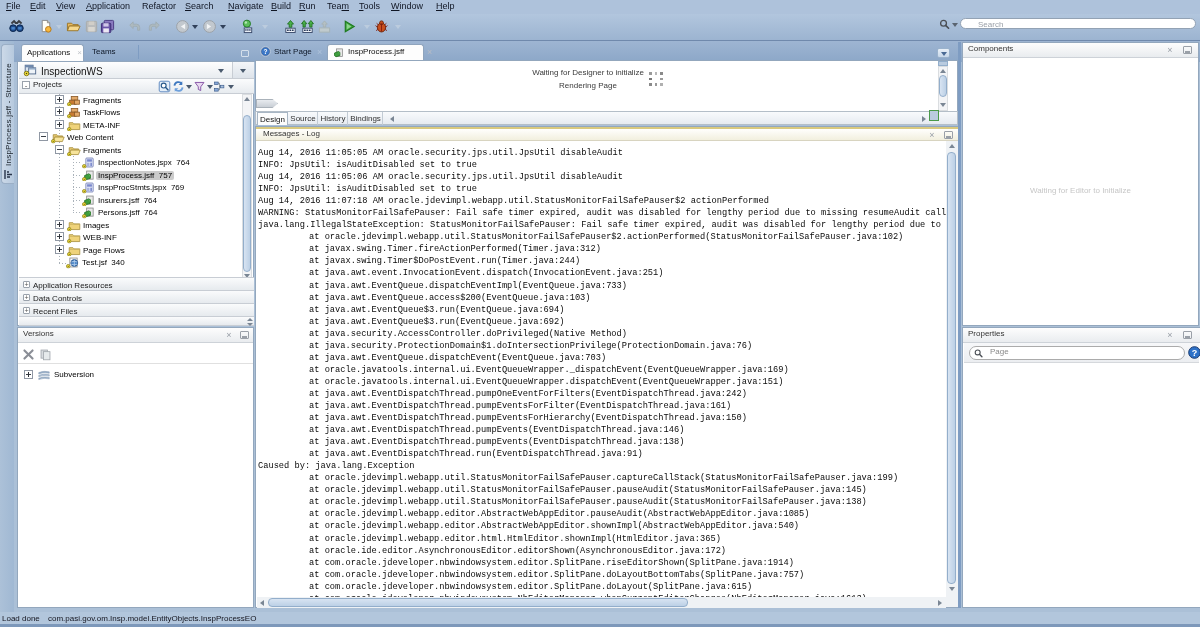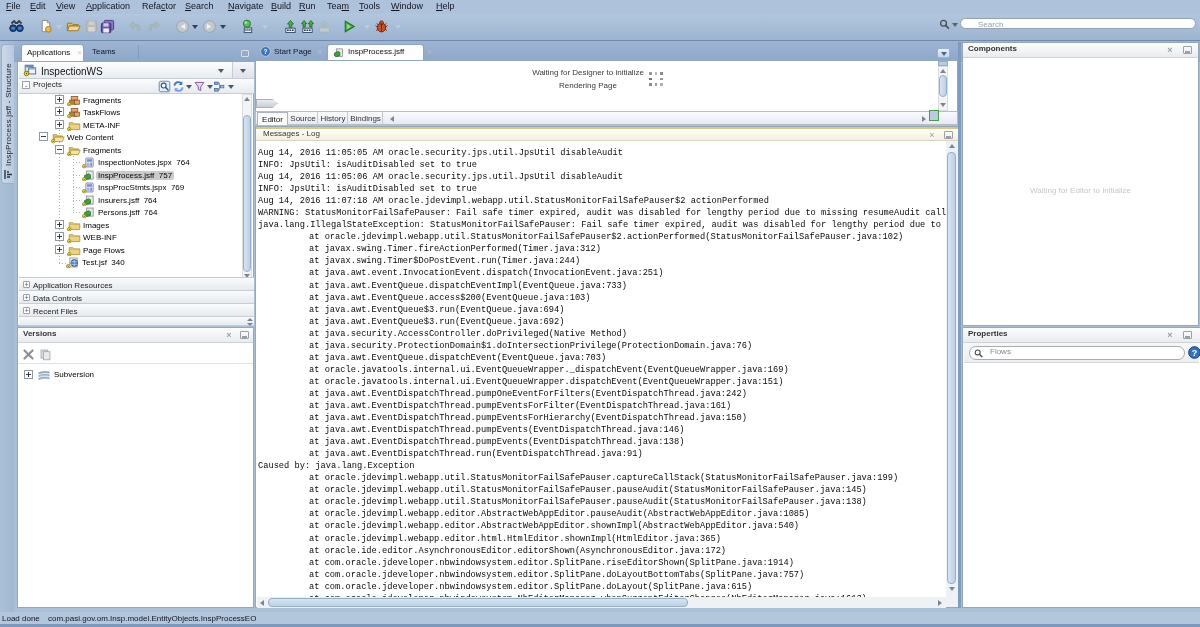--- a/index.html
+++ b/index.html
@@ -6,21 +6,21 @@
 .abs{position:absolute;}
 #menubar{left:0;top:0;width:1200px;height:14px;background:#AEC2DB;font-size:9px;color:#101624;}
 #menubar span{position:absolute;top:1px;}
 #menubar u{text-decoration:underline;}
 #toolbar{left:0;top:14px;width:1200px;height:27px;background:linear-gradient(#B2C6DE,#9CB4D1);border-bottom:1px solid #7089AC;}
 #band{left:0;top:41px;width:1200px;height:21px;background:linear-gradient(#9EB5D2,#8CA7C8);}
 #dock{left:0;top:41px;width:14px;height:571px;background:linear-gradient(90deg,#ACC1D8,#A0B8D3);}
 #docktab{left:1px;top:44px;width:13px;height:140px;background:linear-gradient(90deg,#CCD9E8,#B6C9DE);border:1px solid #9BAFC6;border-right:none;border-radius:4px 0 0 4px;}
 #docktab .vt{position:absolute;left:2px;top:121px;transform:rotate(-90deg);transform-origin:0 0;font-size:8px;letter-spacing:0.25px;color:#202830;white-space:nowrap;}
 .panel{position:absolute;background:#fff;border:1px solid #93A7BD;}
-.phead{position:absolute;left:0;top:0;right:0;height:15px;background:linear-gradient(#FDFDFD,#E9ECEF);border-bottom:1px solid #CDD2D8;font-size:8px;color:#333;font-weight:bold;}
+.phead{position:absolute;left:0;top:0;right:0;height:15px;background:linear-gradient(#FDFDFD,#E9ECEF);border-bottom:1px solid #CDD2D8;font-size:8px;color:#333;}
 .phead .t{position:absolute;left:5px;top:1px;}
 .hx{position:absolute;top:3px;width:8px;height:8px;color:#9aa0a8;font-size:9px;line-height:8px;text-align:center;}
 .hm{position:absolute;top:3px;width:9px;height:8px;border:1px solid #9aa0a8;border-radius:1px;}
 .hm:after{content:"";position:absolute;left:1px;right:1px;bottom:0px;height:2px;background:#9aa0a8;}
 
 #lpanel{left:17px;top:61px;width:237px;height:265px;}
 .tab-act{position:absolute;background:#FDFDFD;border:1px solid #8FA4BD;border-bottom:none;border-radius:3px 3px 0 0;font-size:8px;color:#111;}
 .tab-inact{position:absolute;font-size:8px;color:#0e1828;}
 #combo{position:absolute;left:1px;top:0px;width:214px;height:17px;background:linear-gradient(#FEFEFE,#E8ECF0);border-bottom:1px solid #C8CDD4;border-right:1px solid #C8CDD4;}
 #combobtn{position:absolute;left:215px;top:0px;width:21px;height:17px;background:linear-gradient(#F4F6F9,#DDE3EA);border-bottom:1px solid #C8CDD4;}
@@ -576,21 +576,21 @@
     <div class="abs" style="left:398.5px;top:22px;width:2.5px;height:2.5px;background:#9a9a9a"></div>
     <div class="abs" style="left:404px;top:22px;width:2.5px;height:2.5px;background:#b0b0b0"></div>
     <div class="abs" style="left:0px;top:38px;width:22px;height:9px;background:linear-gradient(#E8EBEF,#C9CFD6);border:1px solid #AAB2BA;clip-path:polygon(0 0,75% 0,100% 50%,75% 100%,0 100%)"></div>
     <div class="abs" style="left:682px;top:0px;width:10px;height:5px;background:#B9CBDF;border:1px solid #93AECB"></div>
     <div class="sbtrack" style="left:682px;top:5px;width:10px;height:45px"></div>
     <span class="arr up" style="left:684px;top:8px"></span>
     <div class="sbthumb" style="left:683px;top:14px;width:8px;height:22px"></div>
     <span class="arr dn" style="left:684px;top:42px"></span>
   </div>
 <div id="dtabs" class="abs">
-    <div class="dtab act" style="left:1px;width:31px">Editor</div>
+    <div class="dtab act" style="left:1px;width:31px">Design</div>
     <div class="dtab" style="left:33px;width:29px">Source</div>
     <div class="dtab" style="left:63px;width:29px">History</div>
     <div class="dtab" style="left:93px;width:34px">Bindings</div>
     <span class="arr lf" style="left:134px;top:4px"></span>
     <span class="arr rt" style="left:666px;top:4px"></span>
   </div>
 <div id="msgs" class="abs">
     <div id="msghead">
       <span style="position:absolute;left:7px;top:0px">Messages - Log</span>
       <span class="hx" style="left:672px;top:2px">×</span>
@@ -662,21 +662,21 @@
     <div class="phead">
       <span class="t">Properties</span>
       <span class="hx" style="left:203px">×</span>
       <span class="hm" style="left:220px"></span>
     </div>
     <div id="findrow">
       <div id="findbox">
         <svg class="abs" style="left:3px;top:1px" width="11" height="11">
           <use href="#i-mag"></use>
         </svg>
-        <span style="position:absolute;left:20px;top:0px">Flows</span>
+        <span style="position:absolute;left:20px;top:0px">Page</span>
       </div>
       <svg style="position:absolute;left:224px;top:3px" width="13" height="13">
         <circle cx="6.5" cy="6.5" r="5.8" fill="#2E72C8" stroke="#16386E" stroke-width="1"></circle>
         <text x="6.5" y="10" font-size="9" font-weight="bold" fill="#fff" text-anchor="middle" font-family="Liberation Sans">?</text>
       </svg>
     </div>
   </div>
 <div id="statusbar" class="abs">
     <span style="position:absolute;left:2px;top:2px">Load done</span>
     <span style="position:absolute;left:48px;top:2px">com.pasi.gov.om.Insp.model.EntityObjects.InspProcessEO</span>

